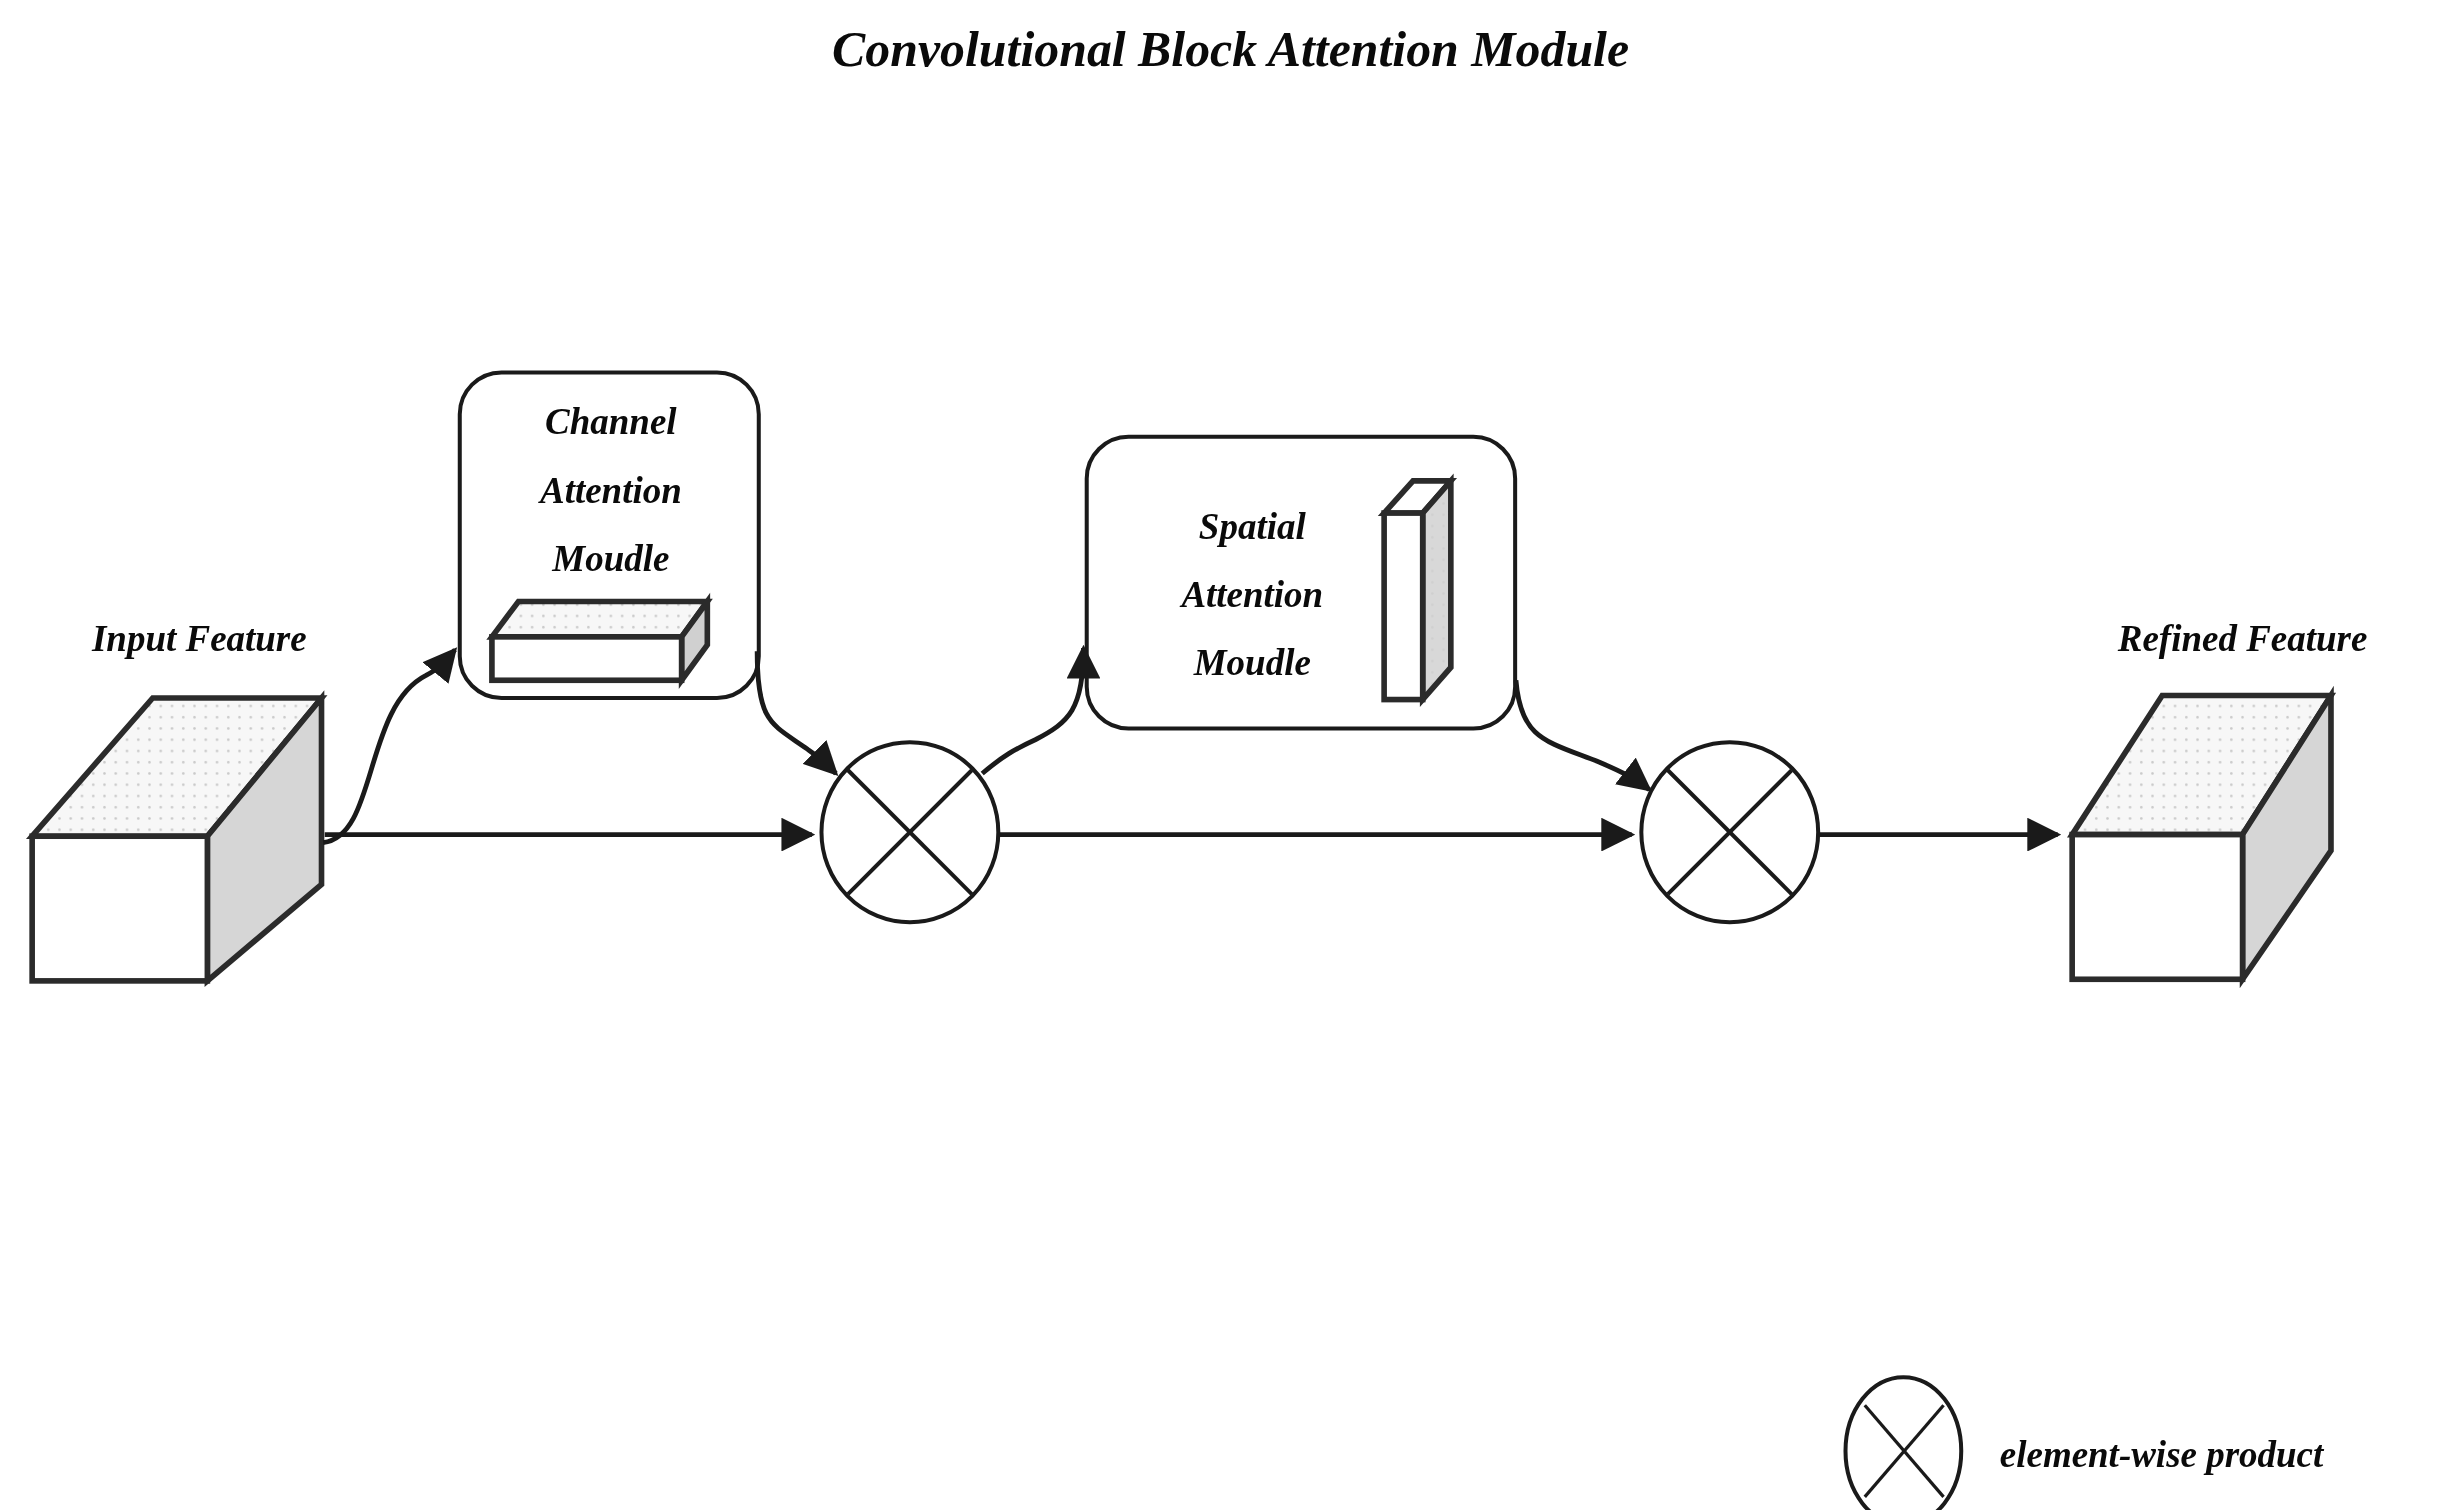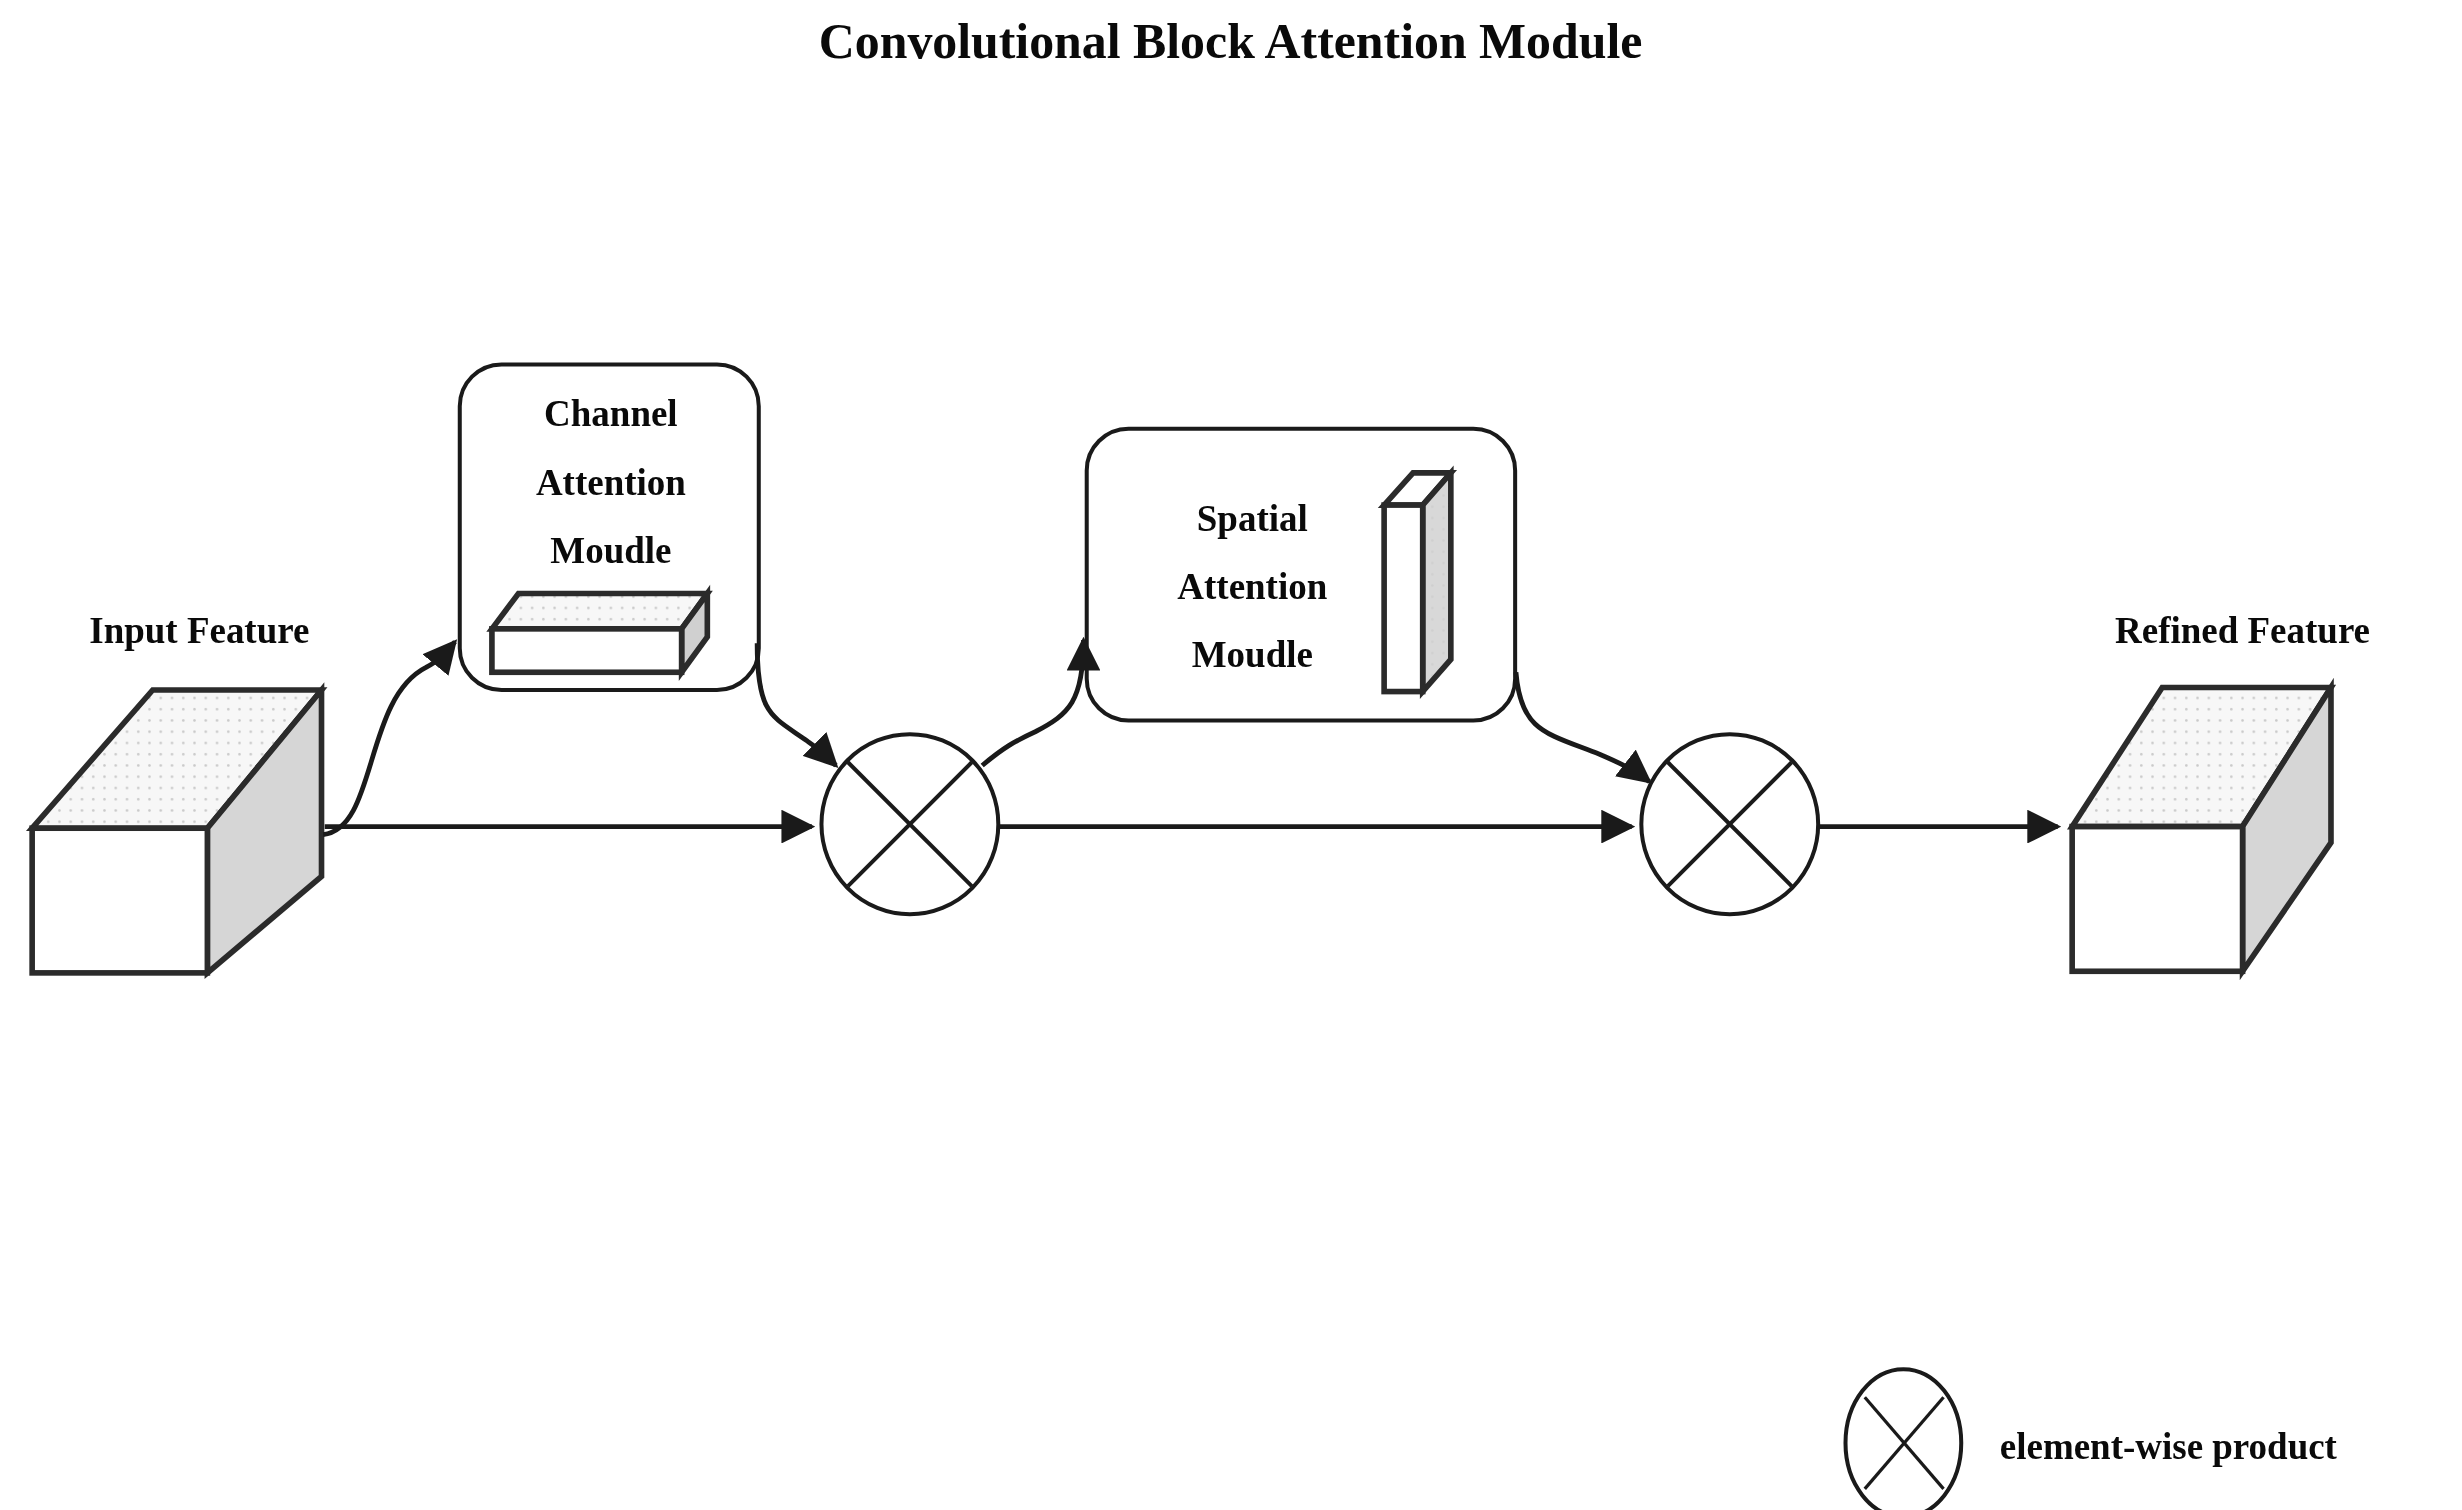--- a/index.html
+++ b/index.html
@@ -10,23 +10,24 @@
   body {
     width: 2462px;
     height: 1511px;
     position: relative;
     overflow: hidden;
     font-family: "Liberation Serif", "DejaVu Serif", serif;
     color: #000000;
   }
   #stage {
     position: absolute;
-    left: 0; top: 8px;
+    left: 0; top: 16px;
     width: 2462px;
     height: 1438px;
+    font-style: italic;
   }
   #diagram-svg {
     position: absolute;
     left: 0; top: 0;
     width: 2462px;
     height: 1511px;
     display: block;
   }
   .svg-title {
     font-family: "Liberation Serif", "DejaVu Serif", serif;

